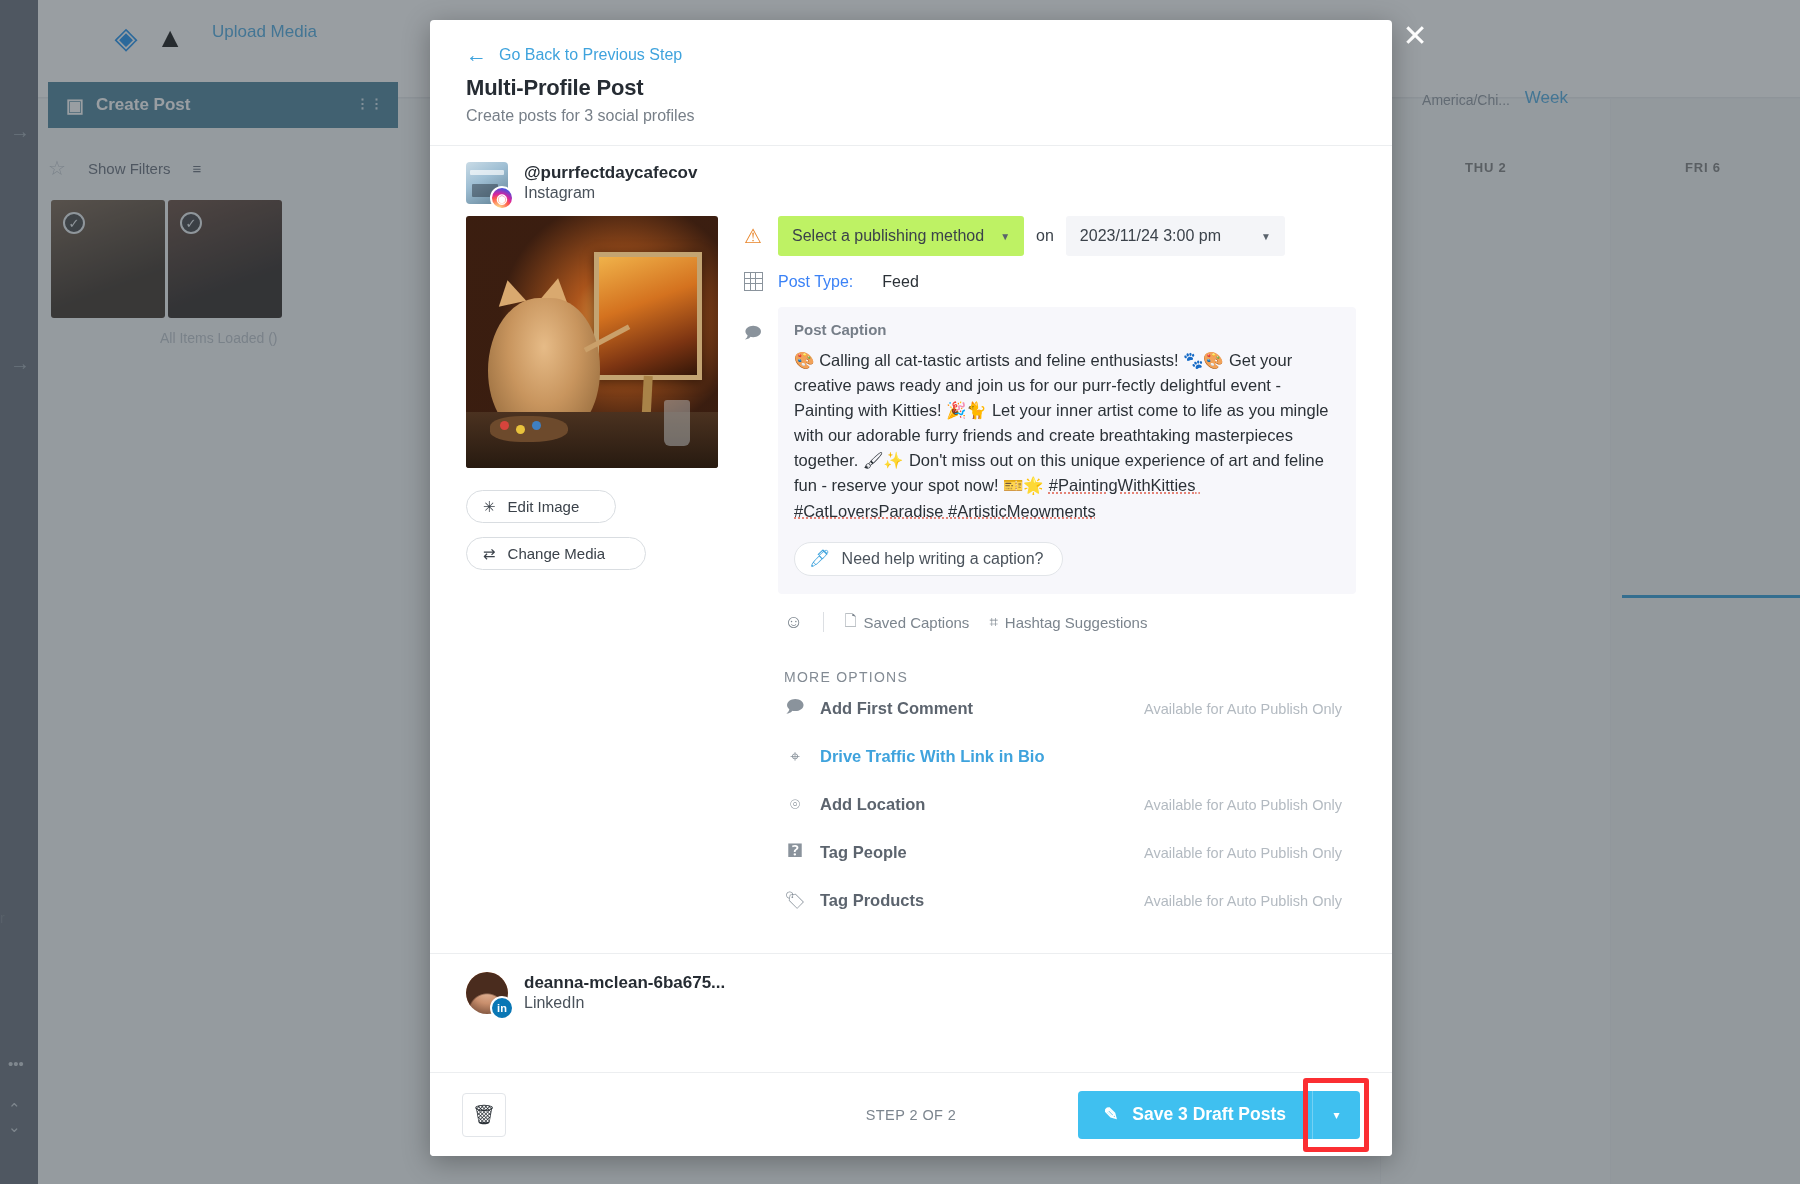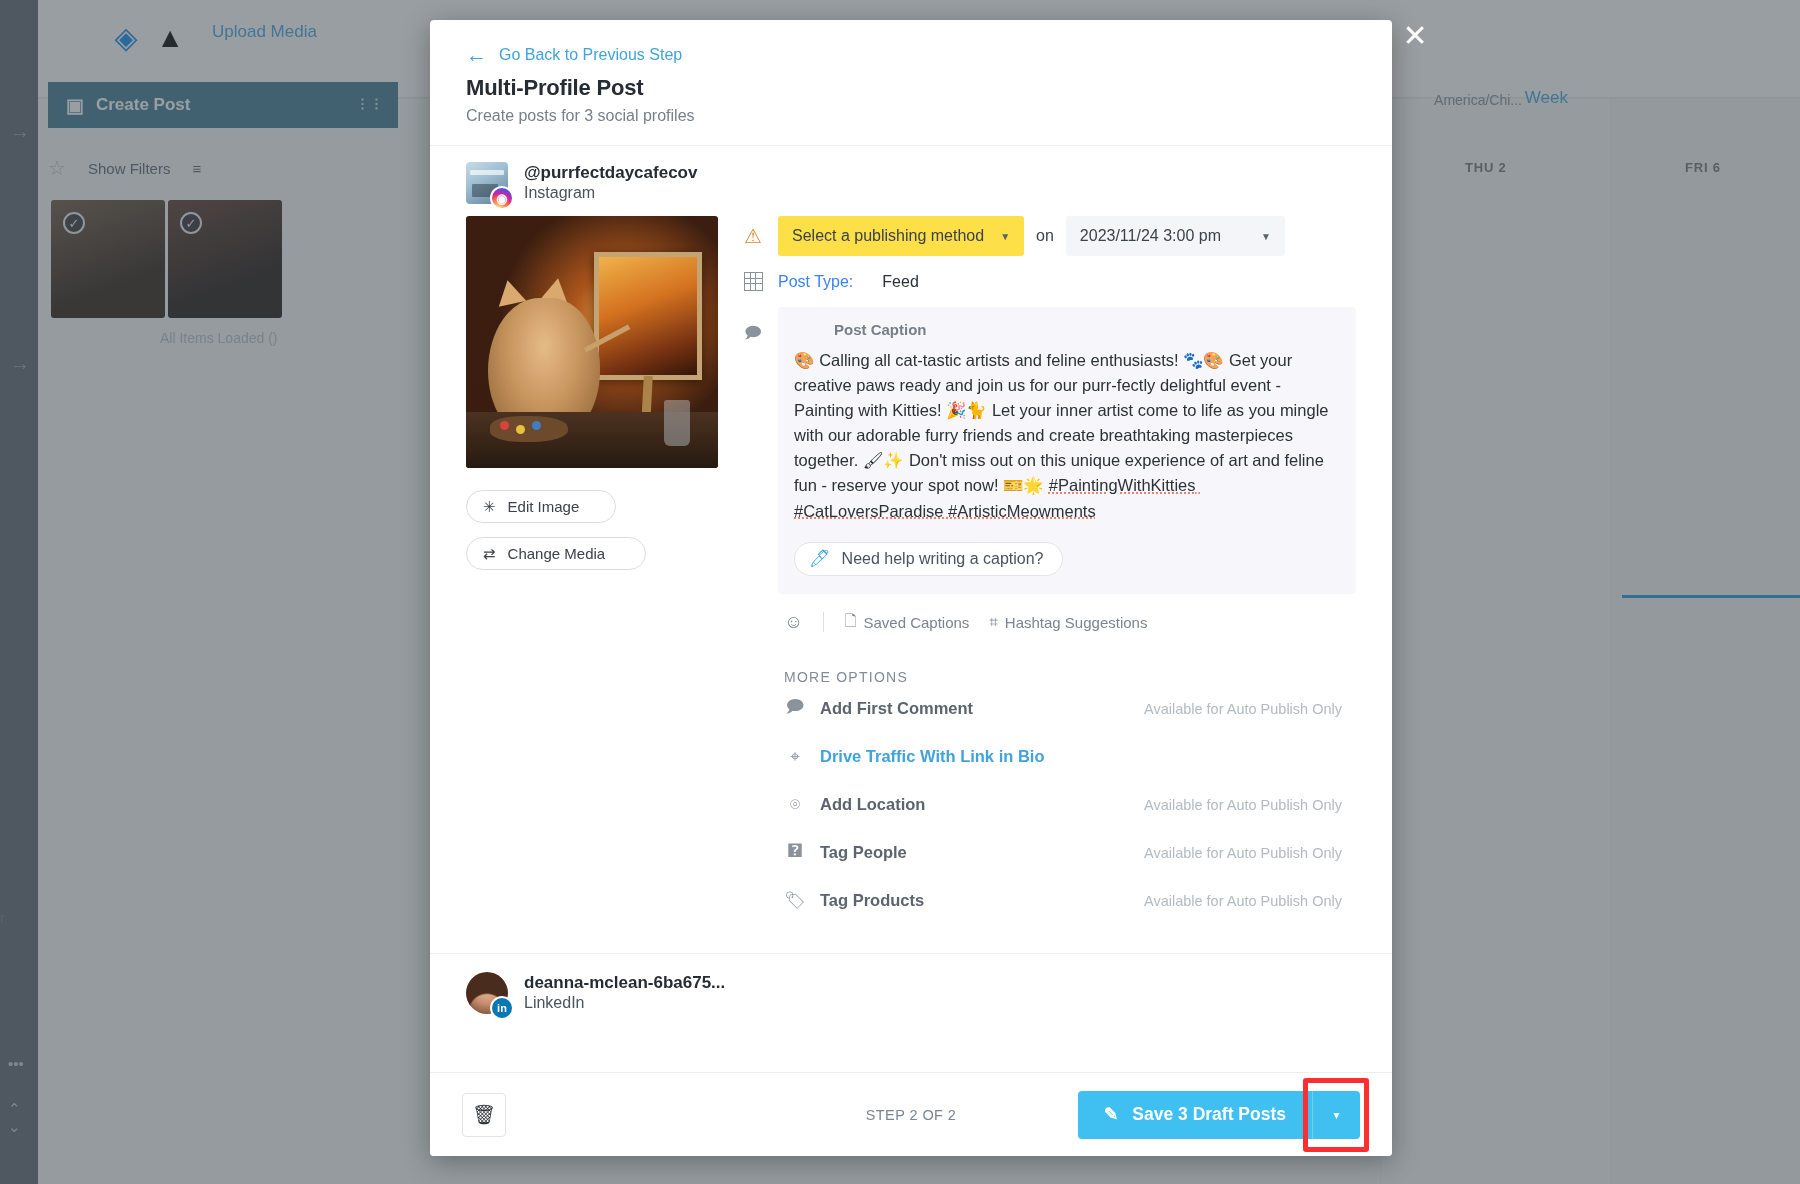--- a/index.html
+++ b/index.html
@@ -50,21 +50,21 @@
   .bg-thumb.t2 { left: 168px; background: linear-gradient(160deg,#5a3a2c,#1d1410 70%); }
   .bg-thumb .chk {
     position: absolute; left: 12px; top: 12px; width: 22px; height: 22px; border-radius: 50%;
     background: rgba(40,48,56,.75); border: 2px solid #e9edf0; color: #e9edf0;
     font-size: 13px; line-height: 19px; text-align: center;
   }
   .bg-allitems {
     position: absolute; left: 160px; top: 330px; color: #b9c0c8; font-size: 14px;
   }
   .bg-arrow { position: absolute; color: #9aa3ad; font-size: 20px; }
-  .bg-tz { position: absolute; right: 278px; top: 92px; color: #868e98; font-size: 14px; }
+  .bg-tz { position: absolute; right: 290px; top: 92px; color: #868e98; font-size: 14px; }
   .bg-week { position: absolute; right: 232px; top: 88px; color: #41a5e0; font-size: 17px; }
   .bg-daycol { position: absolute; top: 160px; color: #737373; font-size: 13px; font-weight: 700; letter-spacing: .06em;}
   .bg-note {
     position: absolute; left: 1390px; top: 488px; width: 215px; height: 62px;
     border: 1px solid #41a5e0; border-radius: 4px; color: #41a5e0; font-size: 14px;
     padding: 8px 10px;
   }
   .bg-note .rc { position: absolute; right: 6px; bottom: 4px; font-size: 12px; color:#8fc9e8; }
   .bg-blueline { position: absolute; left: 1622px; top: 595px; width: 178px; height: 3px; background: #2196d6; }
   .bg-gridline { position: absolute; background: #edf0f2; }
@@ -178,21 +178,21 @@
 
   .detail-col { flex: 1; min-width: 0; }
 
   .pub-row { display: flex; align-items: center; gap: 12px; }
   .icon-slot {
     width: 26px; flex: 0 0 26px; display: flex; align-items: center; justify-content: center;
     color: #8a939c;
   }
   .warn-icon { color: #e8852a; font-size: 20px; }
   .select-box {
-    height: 40px; background: #fde047; border-radius: 3px; display: flex; align-items: center;
+    height: 40px; background: #bef264; border-radius: 3px; display: flex; align-items: center;
     gap: 16px; padding: 0 14px; font-size: 16px; color: #3b424a; cursor: pointer;
   }
   .caret { font-size: 10px; color: #5a636c; }
   .on-label { font-size: 16px; color: #3b424a; }
   .date-box {
     height: 40px; background: #f4f5f8; border-radius: 3px; display: flex; align-items: center;
     gap: 40px; padding: 0 14px; font-size: 16px; color: #3b424a; cursor: pointer;
   }
 
   .posttype-row { display: flex; align-items: center; gap: 12px; margin-top: 16px; }
@@ -204,21 +204,21 @@
   }
   .grid-icon::before { left: 0; right: 0; top: 5px; height: 1.4px; box-shadow: 0 5px 0 #8a939c; }
   .grid-icon::after { top: 0; bottom: 0; left: 5px; width: 1.4px; box-shadow: 5px 0 0 #8a939c; }
   .pt-label { font-size: 16px; font-weight: 400; color: #3b82f6; text-align: right; }
   .pt-value { font-size: 16px; color: #2b3views; color: #2b3137; margin-left: 17px; }
 
   .caption-row { display: flex; gap: 12px; margin-top: 16px; }
   .caption-box {
     flex: 1; background: #f7f7fb; border-radius: 4px; padding: 14px 16px 18px 16px;
   }
-  .caption-label { font-size: 15px; font-weight: 700; color: #767e88; margin-bottom: 10px; margin-left: 40px; }
+  .caption-label { font-size: 15px; font-weight: 700; color: #767e88; margin-bottom: 10px; }
   .caption-text {
     font-size: 16.5px; line-height: 1.52; color: #2b3137; white-space: pre-wrap;
   }
   .hashtag-underline { text-decoration: underline; text-decoration-style: dotted; text-decoration-color: #e06a5a; }
   .help-btn {
     display: inline-flex; align-items: center; gap: 11px; height: 34px; padding: 0 18px 0 14px;
     background: #fff; border: 1px solid #e2e5e9; border-radius: 18px; margin-top: 18px;
     font-size: 16px; color: #4a525b; cursor: pointer;
   }
   .magic-icon { color: #3fa3dd; font-size: 17px; }

